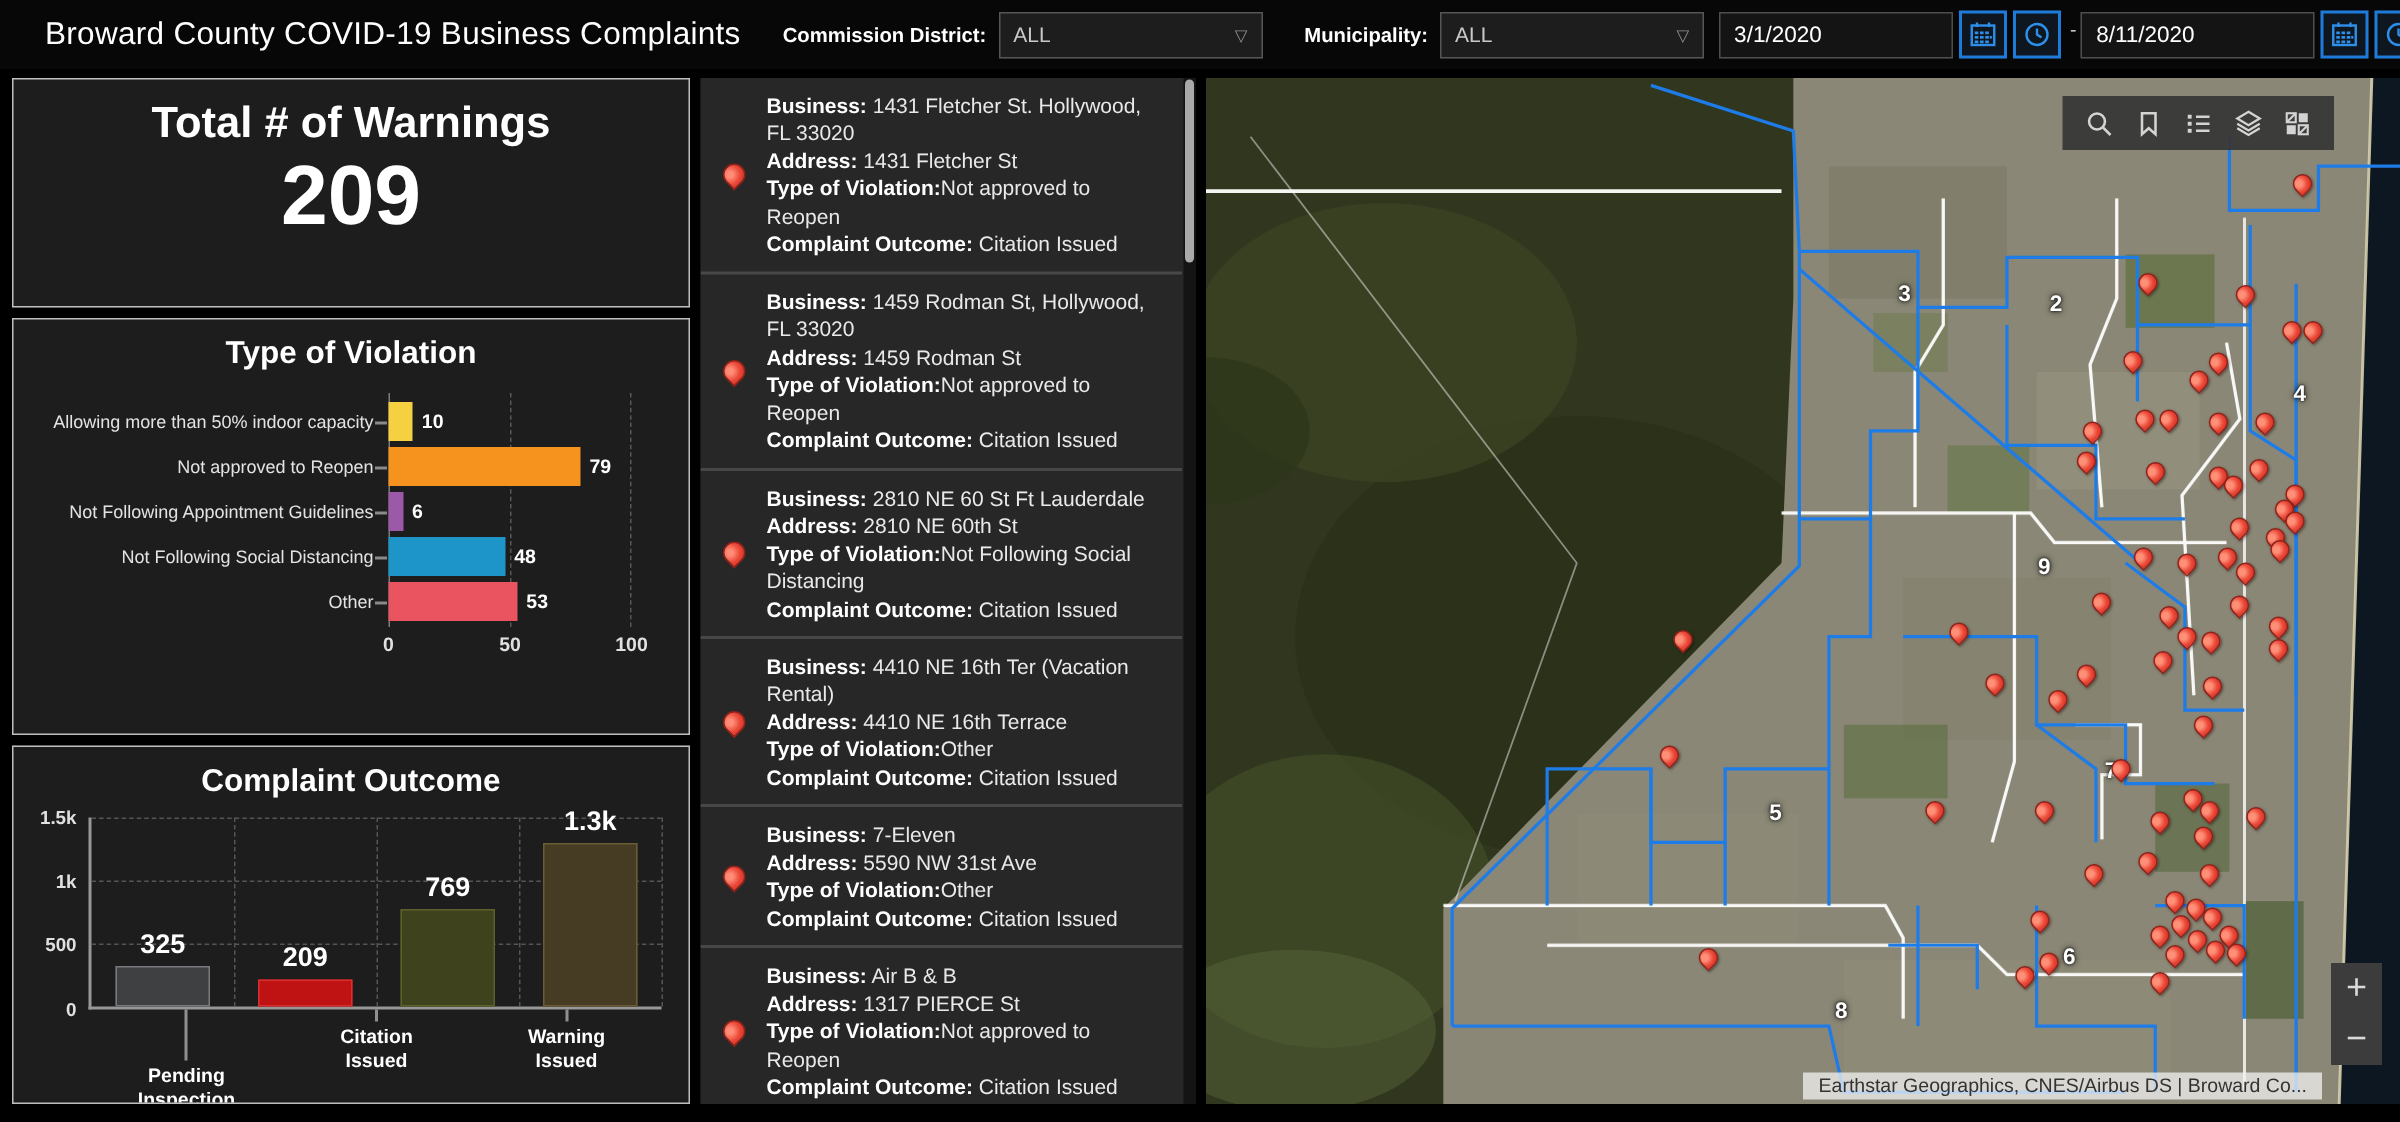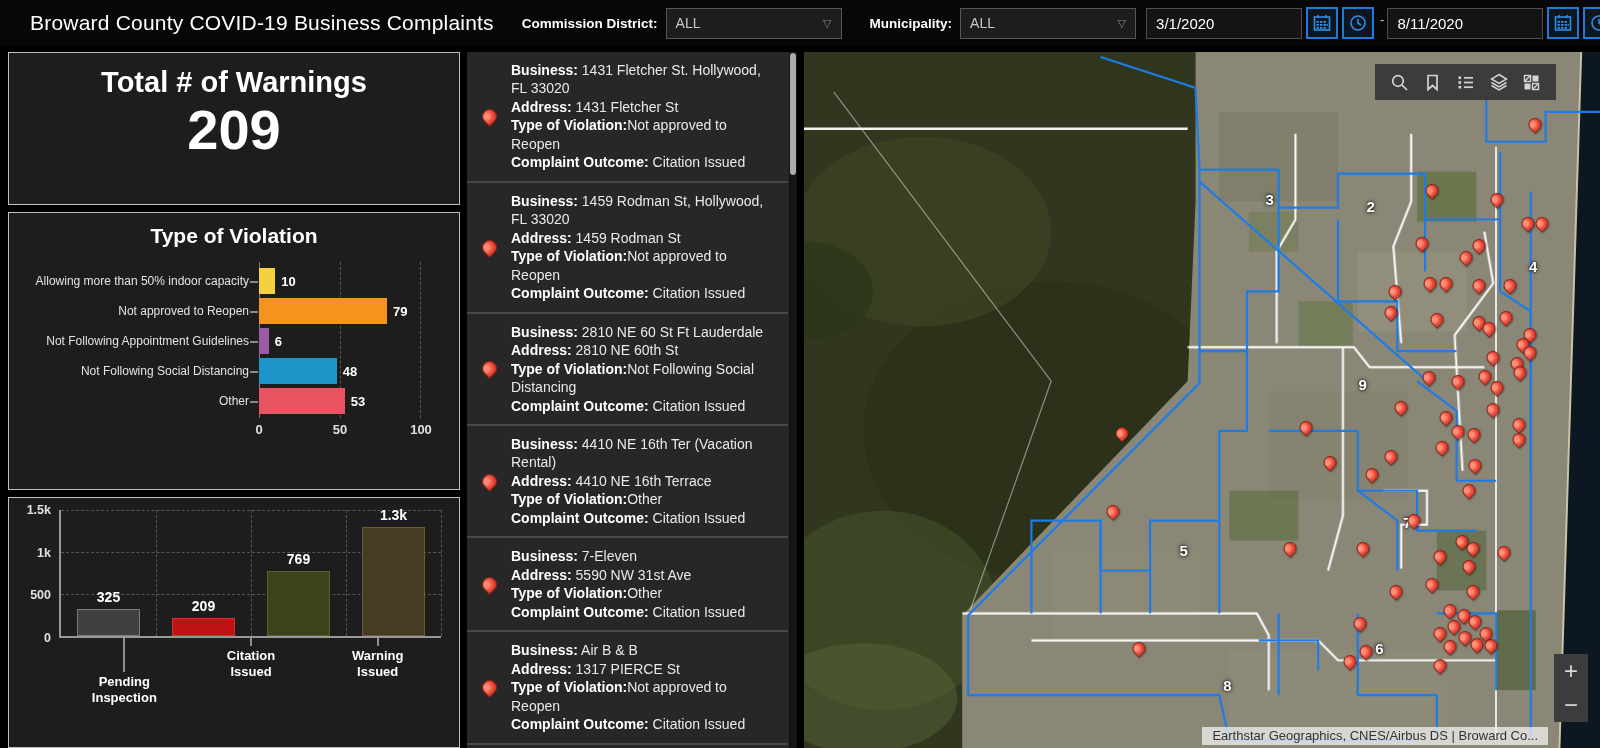--- a/index.html
+++ b/index.html
@@ -13,21 +13,21 @@
   .hdr-select{width:176px;height:31px;background:#1d1d1d;border:1px solid #565656;display:flex;
     align-items:center;padding:0 9px;color:#c9c9c9;font-size:14px;cursor:pointer;flex:none;}
   .hdr-select .caret{margin-left:auto;color:#8f8f8f;font-size:11px;}
   .hdr-date{width:156px;height:31px;background:#141414;border:1px solid #4e4e4e;display:flex;
     align-items:center;padding:0 9px;color:#fff;font-size:15px;margin-left:10px;flex:none;}
   .icon-btn{width:32px;height:32px;margin-left:4px;background:#0e1620;border:2px solid #1f7bd9;
     display:flex;align-items:center;justify-content:center;cursor:pointer;flex:none;}
   .date-sep{color:#cfcfcf;font-size:13px;margin:0 1px 8px 6px;}
 
   
-  .main{display:flex;gap:7px;padding:6px 0 0 8px;height:702px;}
+  .main{display:flex;gap:7px;padding:6px 0 12px 8px;height:702px;}
   .col-left{width:452px;display:flex;flex-direction:column;gap:7px;flex:none;}
   .col-list{width:330px;flex:none;position:relative;background:#272727;overflow:hidden;padding-right:9px;}
   .col-map{flex:1;position:relative;background:#11150f;overflow:hidden;}
 
   .panel{background:#1d1d1d;border:1px solid #bfbfbf;}
   .panel-title{color:#fff;font-size:21px;font-weight:700;text-align:center;margin-top:11px;}
 
   
   .panel-kpi{height:153px;text-align:center;color:#fff;}
   .kpi-title{font-size:29px;font-weight:700;margin-top:13px;}
@@ -53,21 +53,21 @@
   .panel-oc{flex:1;position:relative;overflow:hidden;}
   .oc-body{margin:12px 18px 0 12px;display:flex;}
   .oc-yaxis{width:38px;position:relative;flex:none;}
   .oc-ytick{position:absolute;right:8px;transform:translateY(-50%);color:#e0e0e0;font-size:12.5px;font-weight:700;}
   .oc-plot{flex:1;height:128px;position:relative;border-bottom:2px solid #989898;border-left:2px solid #989898;}
   .oc-hgrid{position:absolute;left:0;right:0;border-top:1px dashed #555;}
   .oc-vgrid{position:absolute;top:0;bottom:0;border-left:1px dashed #555;}
   .oc-cells{position:absolute;inset:0;display:flex;}
   .oc-cell{flex:1;position:relative;}
   .oc-bar{position:absolute;bottom:0;left:17%;width:66%;}
-  .oc-val{position:absolute;left:50%;transform:translateX(-50%);color:#fff;font-size:14px;font-weight:700;white-space:nowrap;}
+  .oc-val{position:absolute;left:50%;transform:translateX(-50%);color:#fff;font-size:18px;font-weight:700;white-space:nowrap;}
   .oc-xaxis{display:flex;margin-left:52px;margin-right:18px;}
   .oc-xcell{flex:1;text-align:center;}
   .oc-leader{width:2px;background:#8f8f8f;margin:0 auto;}
   .oc-xlabel{color:#fff;font-size:13px;font-weight:600;line-height:1.25;margin-top:2px;}
 
   
   .item{display:flex;align-items:center;background:#272727;border-top:2px solid #484848;padding:9px 0 9px 0;}
   .item:first-child{border-top:none;}
   .pin-col{width:44px;display:flex;justify-content:center;flex:none;}
   .pin-marker{width:15px;height:15px;border-radius:50% 50% 50% 0;transform:rotate(-45deg);
@@ -221,20 +221,21 @@
           </div>
         <div class="tov-xaxis">
             <span class="tov-xtick" style="left: 0%;">0</span>
             <span class="tov-xtick" style="left: 50%;">50</span>
             <span class="tov-xtick" style="left: 100%;">100</span>
           </div>
       </div>
     </div>
 
     <div class="panel panel-oc">
+      <div class="panel-title">Complaint Outcome</div>
       <div class="oc-body">
         <div class="oc-yaxis">
             <span class="oc-ytick" style="top: 0%;">1.5k</span>
             <span class="oc-ytick" style="top: 33.3333%;">1k</span>
             <span class="oc-ytick" style="top: 66.6667%;">500</span>
             <span class="oc-ytick" style="top: 100%;">0</span>
           </div>
         <div class="oc-plot">
             <div class="oc-hgrid" style="top: 0%;"></div>
             <div class="oc-hgrid" style="top: 33.33%;"></div>

